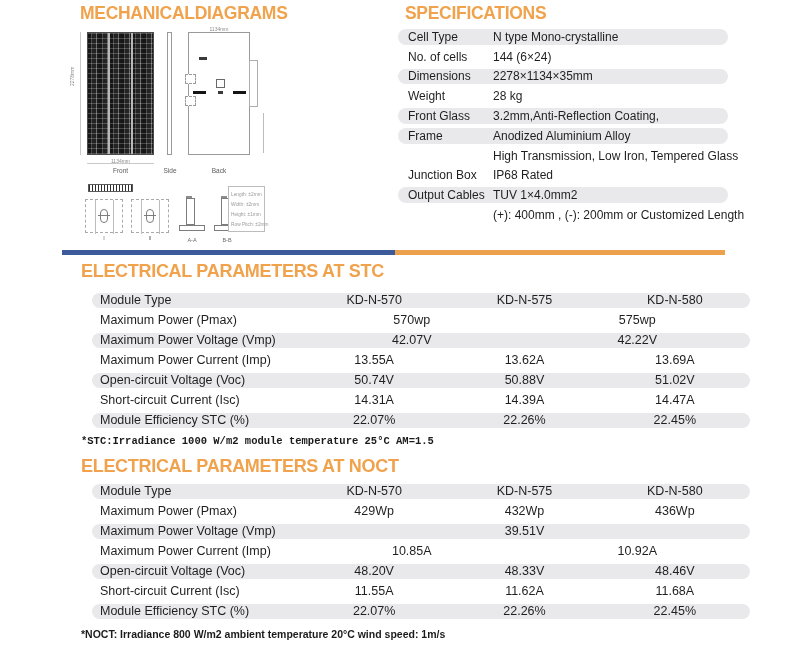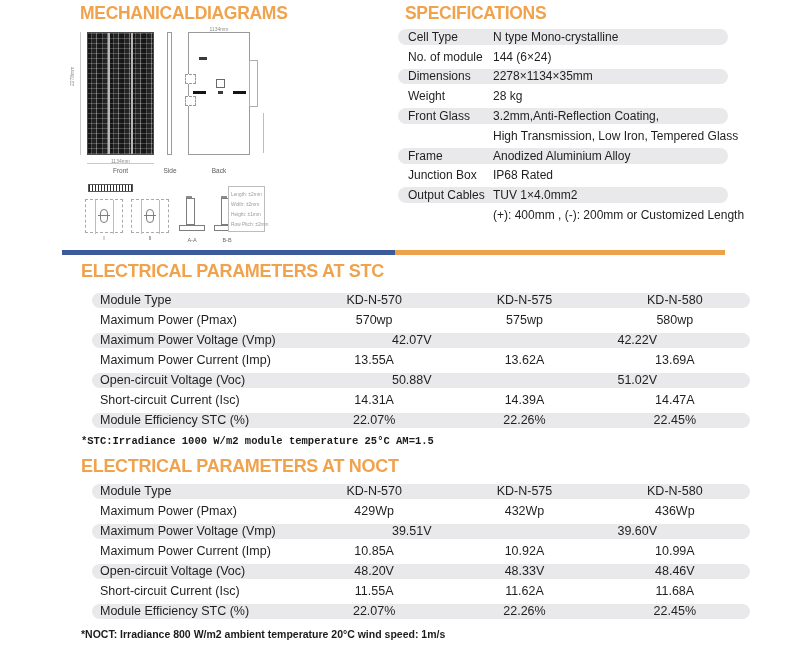--- a/index.html
+++ b/index.html
@@ -167,42 +167,42 @@
       <div>Row Pitch: ±2mm</div>
     </div>
   </div>
 
   <div class="spec-table">
     <div class="spec-row shaded">
       <span class="spec-label">Cell Type</span>
       <span class="spec-value">N type Mono-crystalline</span>
     </div>
     <div class="spec-row">
-      <span class="spec-label">No. of module</span>
+      <span class="spec-label">No. of cells</span>
       <span class="spec-value">144 (6×24)</span>
     </div>
     <div class="spec-row shaded">
       <span class="spec-label">Dimensions</span>
       <span class="spec-value">2278×1134×35mm</span>
     </div>
     <div class="spec-row">
       <span class="spec-label">Weight</span>
       <span class="spec-value">28 kg</span>
     </div>
     <div class="spec-row shaded">
       <span class="spec-label">Front Glass</span>
       <span class="spec-value">3.2mm,Anti-Reflection Coating,</span>
     </div>
+    <div class="spec-row shaded">
+      <span class="spec-label">Frame</span>
+      <span class="spec-value">Anodized Aluminium Alloy</span>
+    </div>
     <div class="spec-row">
       <span class="spec-label"></span>
       <span class="spec-value">High Transmission, Low Iron, Tempered Glass</span>
-    </div>
-    <div class="spec-row shaded">
-      <span class="spec-label">Frame</span>
-      <span class="spec-value">Anodized Aluminium Alloy</span>
     </div>
     <div class="spec-row">
       <span class="spec-label">Junction Box</span>
       <span class="spec-value">IP68 Rated</span>
     </div>
     <div class="spec-row shaded">
       <span class="spec-label">Output Cables</span>
       <span class="spec-value">TUV 1×4.0mm2</span>
     </div>
     <div class="spec-row">
@@ -220,35 +220,35 @@
     <div class="erow shaded">
       <span class="elabel">Module Type</span>
       <span class="ecell">KD-N-570</span>
       <span class="ecell">KD-N-575</span>
       <span class="ecell">KD-N-580</span>
     </div>
     <div class="erow">
       <span class="elabel">Maximum Power (Pmax)</span>
       <span class="ecell">570wp</span>
       <span class="ecell">575wp</span>
-      <span class="ecell">580wp</span>
     </div>
     <div class="erow shaded">
       <span class="elabel">Maximum Power Voltage (Vmp)</span>
       <span class="ecell">42.07V</span>
       <span class="ecell">42.22V</span>
     </div>
     <div class="erow">
       <span class="elabel">Maximum Power Current (Imp)</span>
       <span class="ecell">13.55A</span>
       <span class="ecell">13.62A</span>
       <span class="ecell">13.69A</span>
     </div>
     <div class="erow shaded">
       <span class="elabel">Open-circuit Voltage (Voc)</span>
+      <span class="ecell">50.74V</span>
       <span class="ecell">50.88V</span>
       <span class="ecell">51.02V</span>
     </div>
     <div class="erow">
       <span class="elabel">Short-circuit Current (Isc)</span>
       <span class="ecell">14.31A</span>
       <span class="ecell">14.39A</span>
       <span class="ecell">14.47A</span>
     </div>
     <div class="erow shaded">
@@ -270,27 +270,25 @@
     </div>
     <div class="erow">
       <span class="elabel">Maximum Power (Pmax)</span>
       <span class="ecell">429Wp</span>
       <span class="ecell">432Wp</span>
       <span class="ecell">436Wp</span>
     </div>
     <div class="erow shaded">
       <span class="elabel">Maximum Power Voltage (Vmp)</span>
       <span class="ecell">39.51V</span>
-      <span class="ecell">39.60V</span>
     </div>
     <div class="erow">
       <span class="elabel">Maximum Power Current (Imp)</span>
       <span class="ecell">10.85A</span>
       <span class="ecell">10.92A</span>
-      <span class="ecell">10.99A</span>
     </div>
     <div class="erow shaded">
       <span class="elabel">Open-circuit Voltage (Voc)</span>
       <span class="ecell">48.20V</span>
       <span class="ecell">48.33V</span>
       <span class="ecell">48.46V</span>
     </div>
     <div class="erow">
       <span class="elabel">Short-circuit Current (Isc)</span>
       <span class="ecell">11.55A</span>

